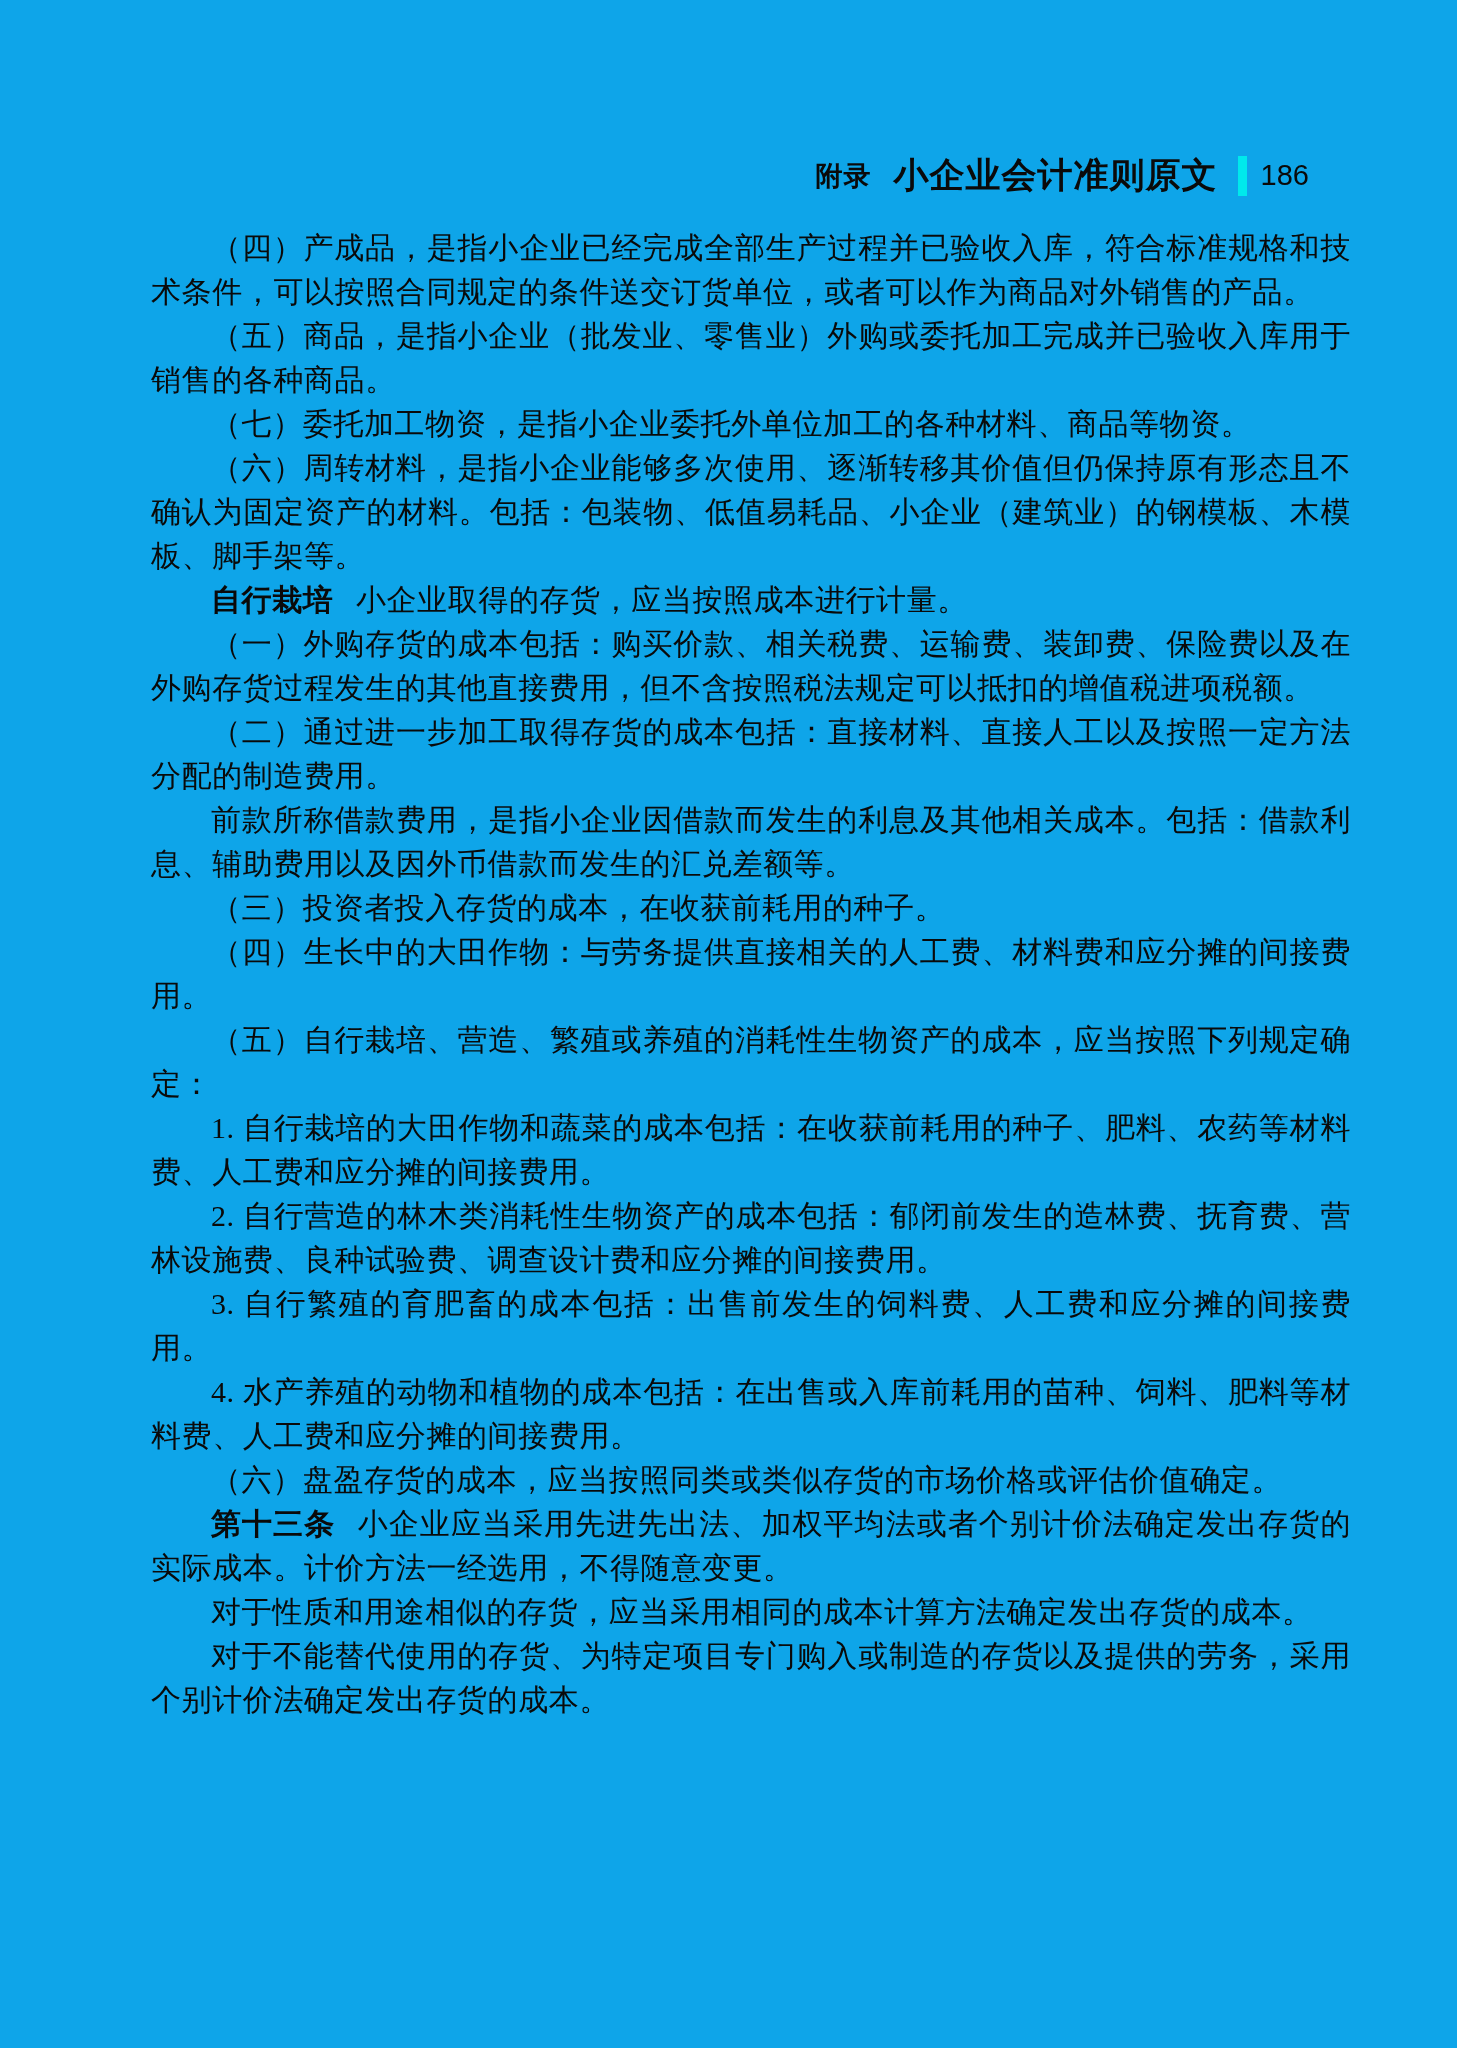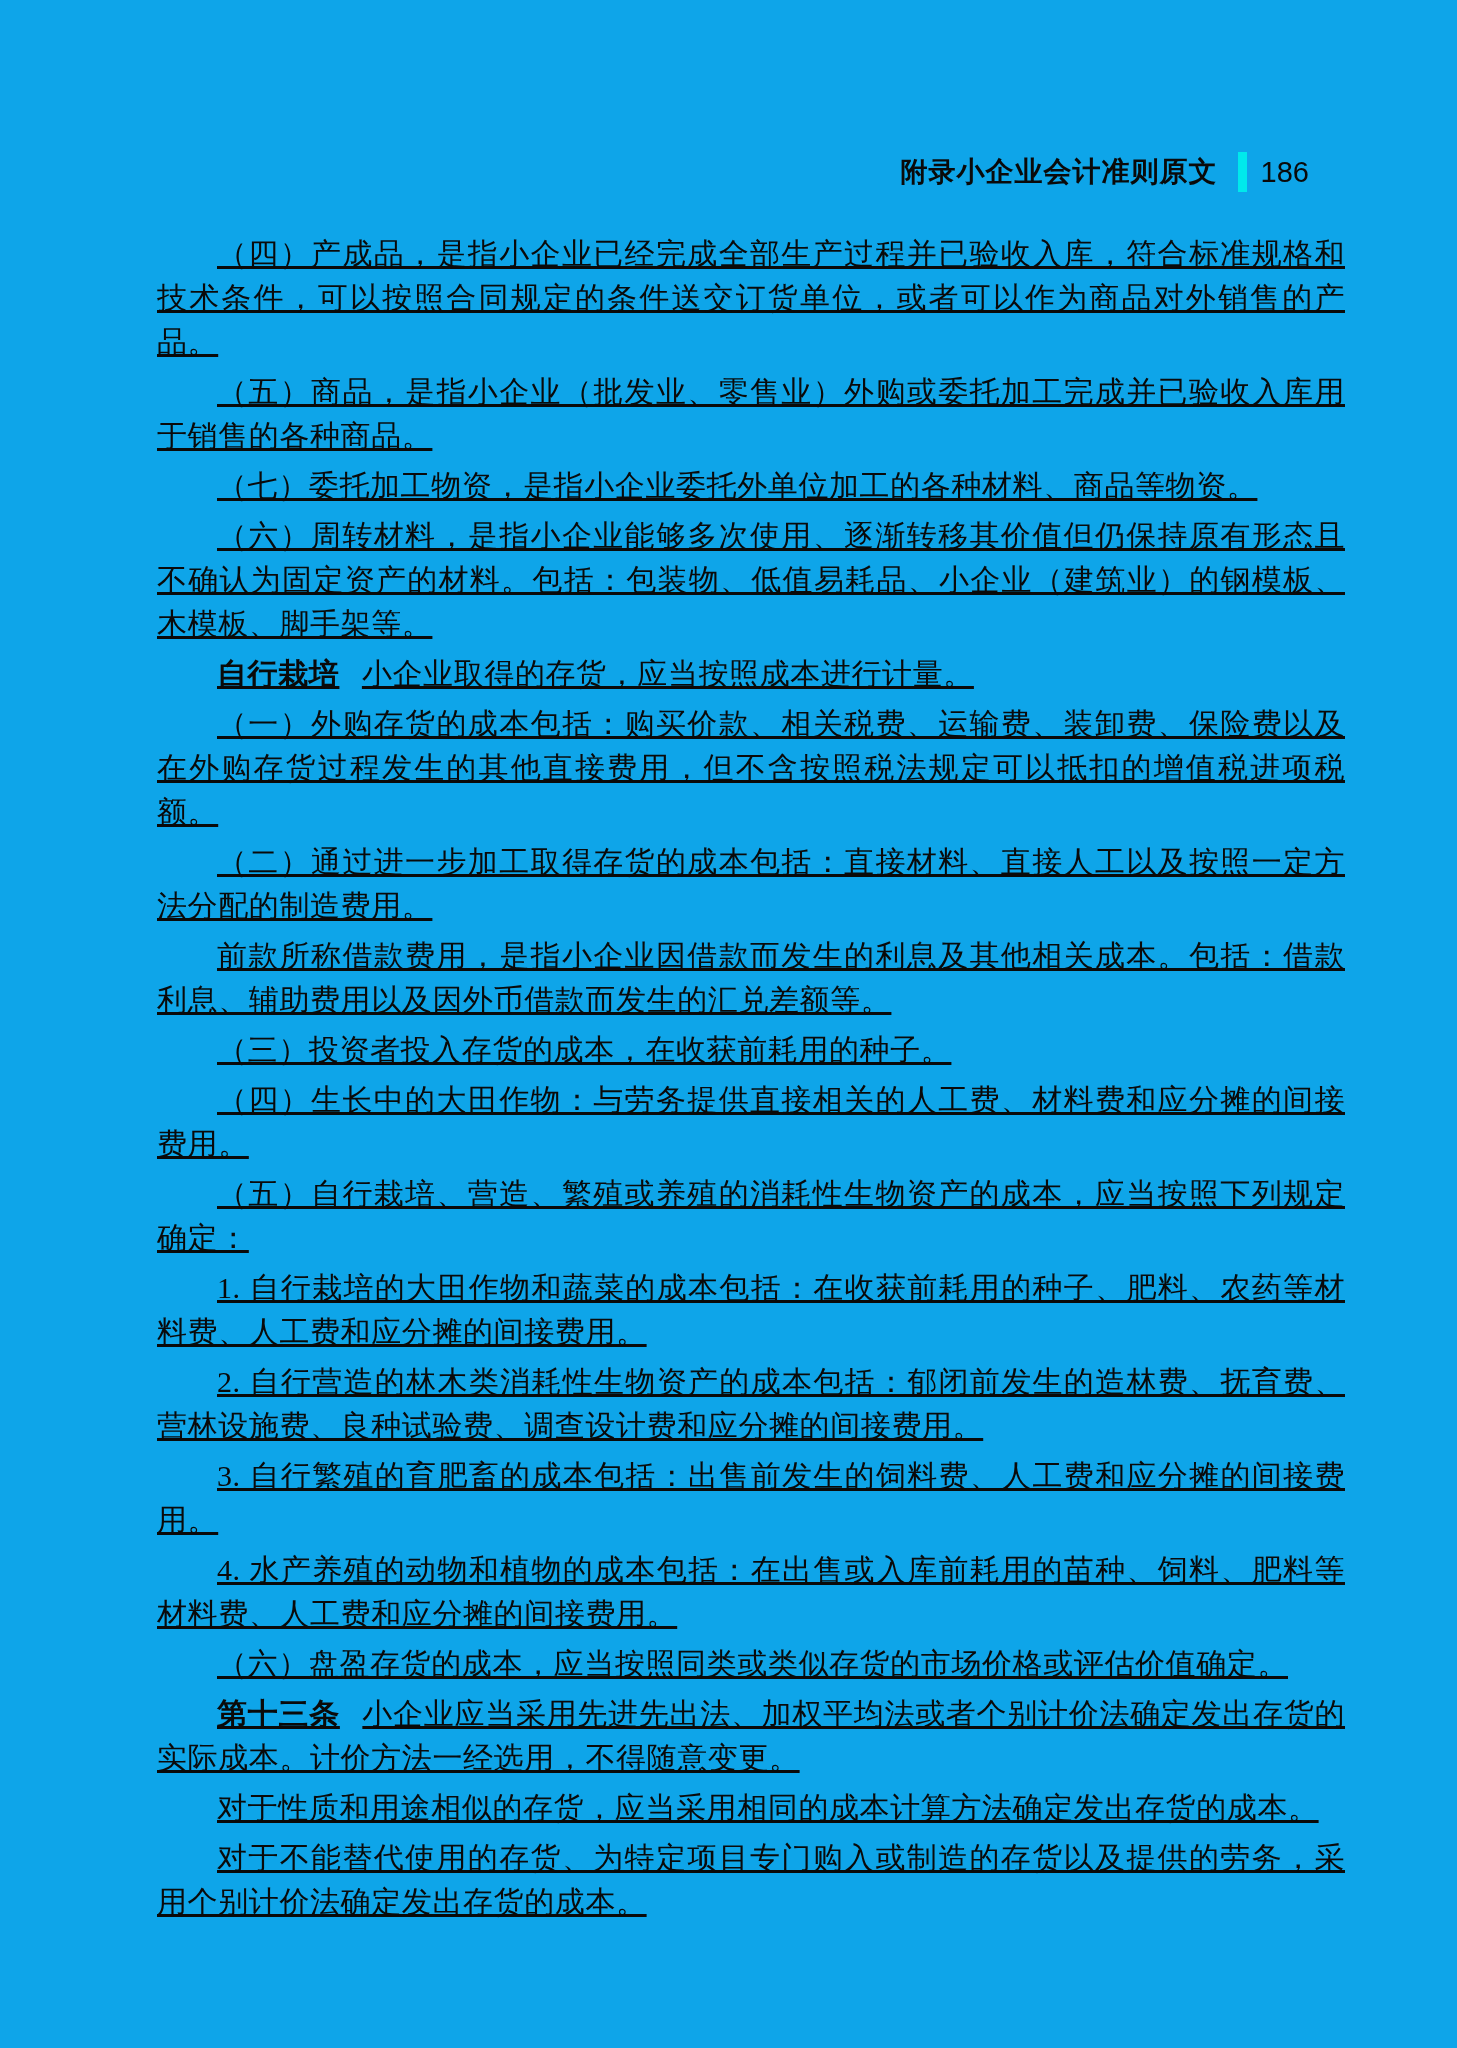--- a/index.html
+++ b/index.html
@@ -24,23 +24,24 @@
     display: flex;
     align-items: center;
     white-space: nowrap;
   }
   .hdr-section {
     font-size: 27px;
     font-weight: bold;
     letter-spacing: 1px;
   }
   .hdr-title {
-    font-size: 28px;
+    font-size: 35px;
     font-weight: bold;
     letter-spacing: 1px;
+    margin-left: 22px;
   }
   .hdr-bar {
     display: inline-block;
     width: 9px;
     height: 40px;
     margin-left: 20px;
     margin-right: 14px;
     background: #00e9ec; 
   }
   .hdr-page {
@@ -54,23 +55,22 @@
     top: 226px;
     left: 151px;
     width: 1200px;
     font-size: 30px;
     line-height: 44px;
     letter-spacing: 0.6px;
     text-align: justify;
     text-justify: inter-ideograph;
   }
   .para {
-    margin: 6px;
+    margin: 0;
     text-indent: 2em;
-    text-decoration: underline;
   }
   .para .lead {
     font-weight: bold;
     margin-right: 0.75em;
   }
 </style>
 </head>
 <body>
 
 <div class="page">

